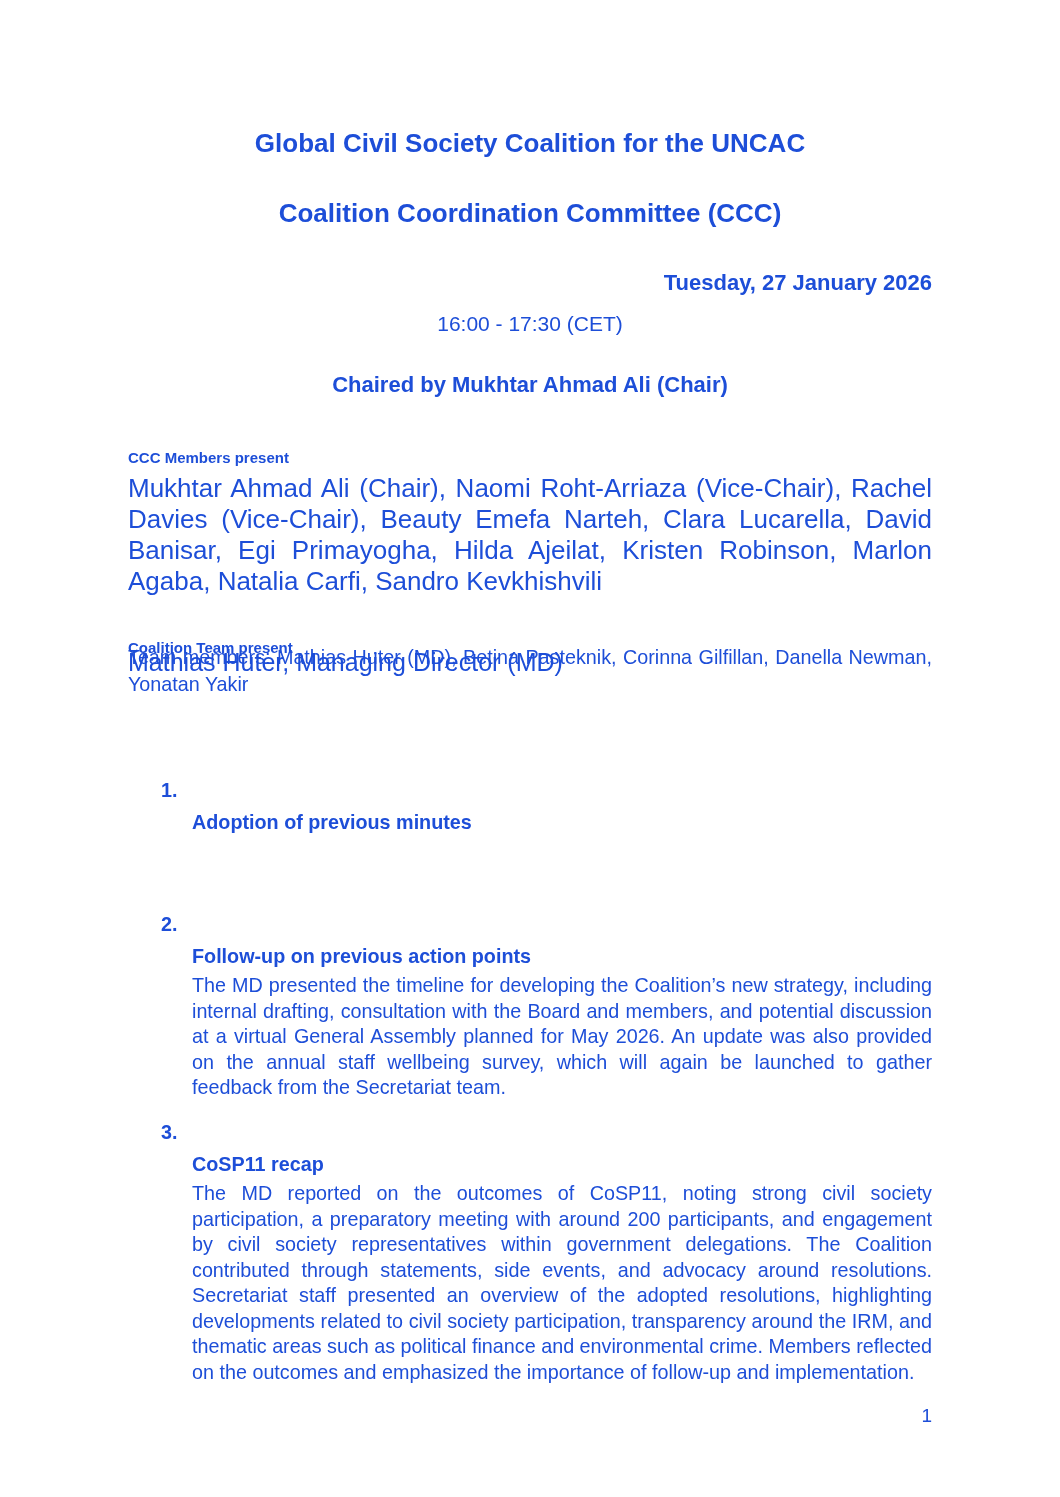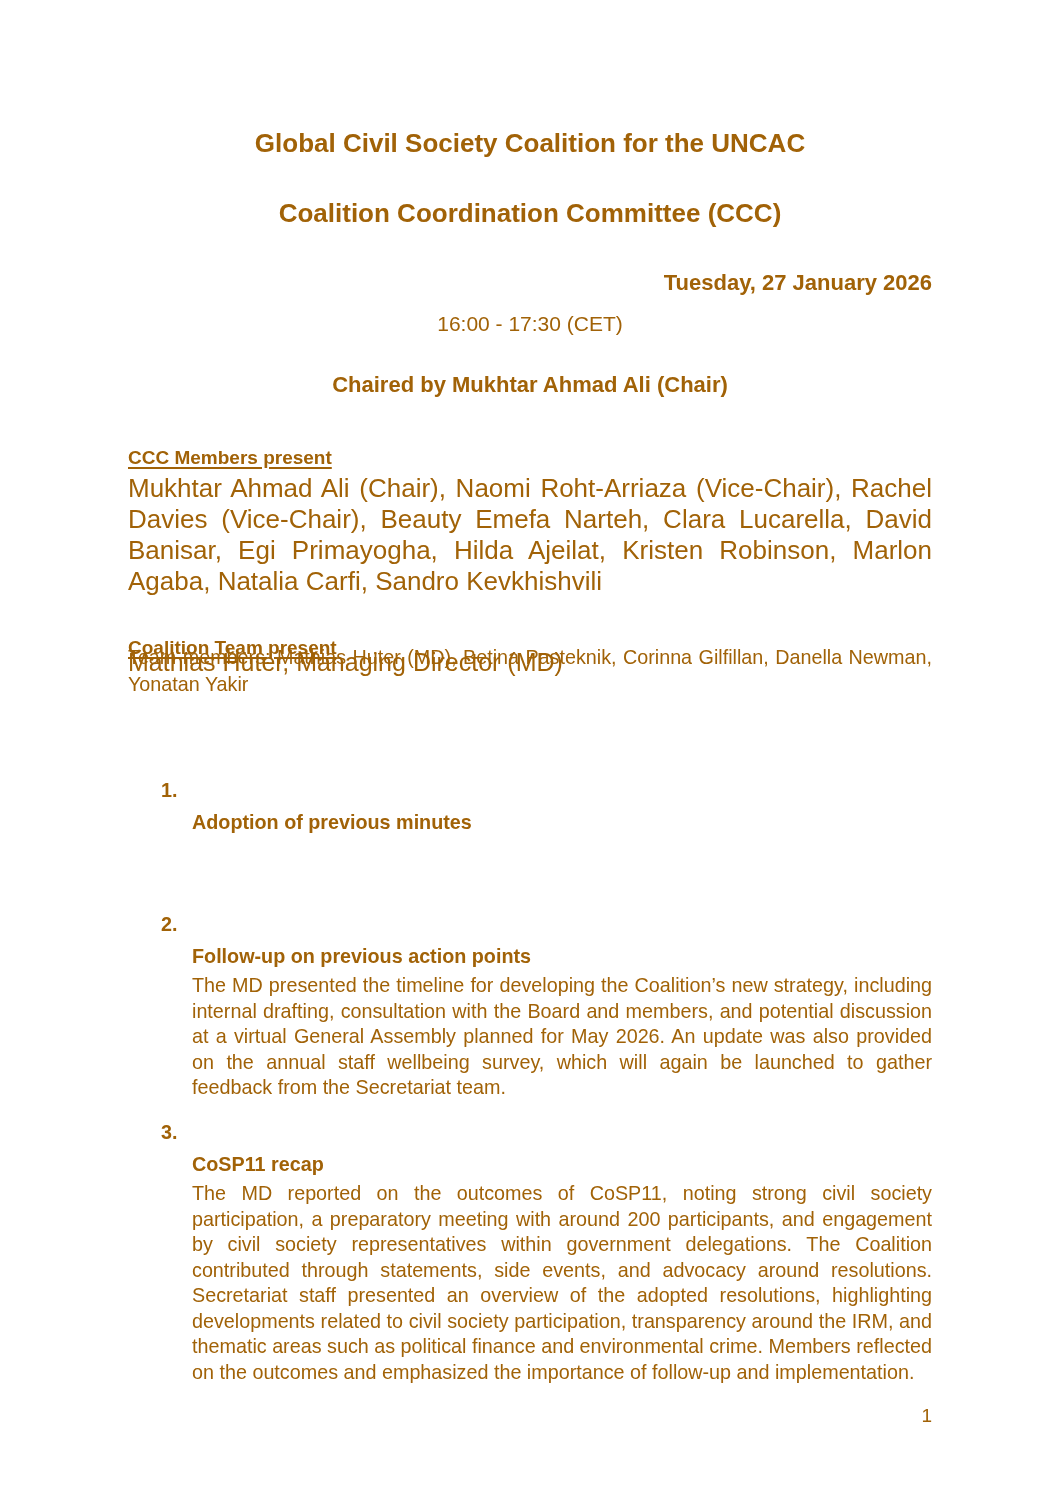--- a/index.html
+++ b/index.html
@@ -5,21 +5,21 @@
   html, body {
     margin: 0;
     padding: 0;
     background: #ffffff;
   }
   .page {
     position: relative;
     width: 1060px;
     height: 1497px;
     background: #ffffff;
-    color: #a16207;
+    color: #1d4ed8;
     font-family: "Liberation Sans", sans-serif;
     overflow: hidden;
   }
   .blk {
     position: absolute;
     left: 128px;
     right: 128px;
   }
   .center { text-align: center; }
   .doc-title {
@@ -37,24 +37,23 @@
     font-size: 21px;
     font-weight: 400;
     line-height: 26px;
   }
   .doc-chair {
     font-size: 22px;
     font-weight: 700;
     line-height: 26px;
   }
   .sec-head {
-    font-size: 19px;
+    font-size: 15px;
     font-weight: 700;
     line-height: 25px;
-    text-decoration: underline;
     text-decoration-thickness: 2px;
     text-underline-offset: 3px;
   }
   .para {
     font-size: 26px;
     line-height: 31px;
     text-align: justify;
   }
   .para-tight {
     font-size: 19.75px;

